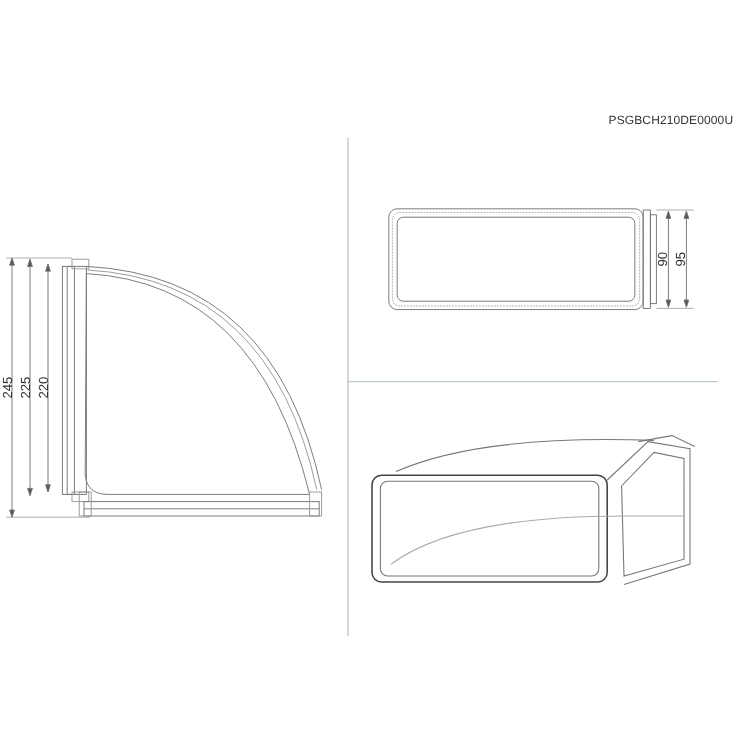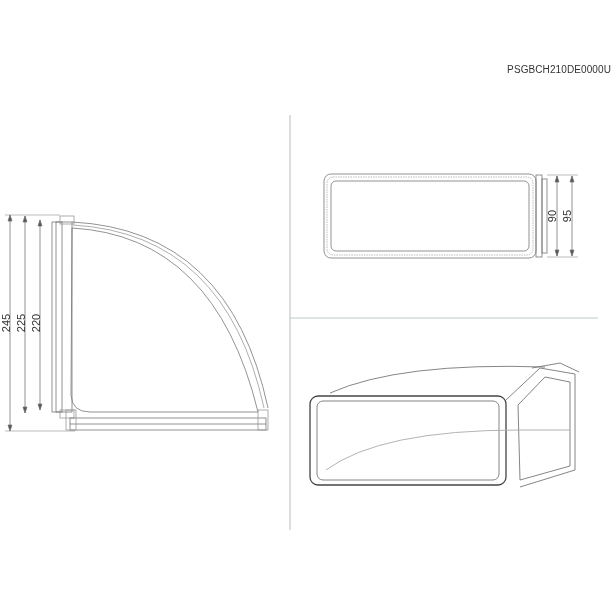--- a/index.html
+++ b/index.html
@@ -1,17 +1,17 @@
 <!DOCTYPE html>
 <html><head>
 <meta charset="utf-8">
 <style>
   html,body{margin:0;padding:0;background:#fff;}
   body{width:615px;height:615px;position:relative;overflow:hidden;font-family:"Liberation Sans",sans-serif;}
-  .code{position:absolute;right:4px;top:64px;font-size:10px;color:#333;letter-spacing:0.1px;}
+  .code{position:absolute;right:4px;top:95px;font-size:10px;color:#333;letter-spacing:0.1px;}
   svg{position:absolute;left:0;top:0;}
   .dimtxt{font-family:"Liberation Sans",sans-serif;font-size:11px;fill:#333;}
 </style>
 </head>
 <body>
 
 <div class="code">PSGBCH210DE0000U</div>
 
 <svg width="615" height="615" viewBox="0 0 615 615">
 

